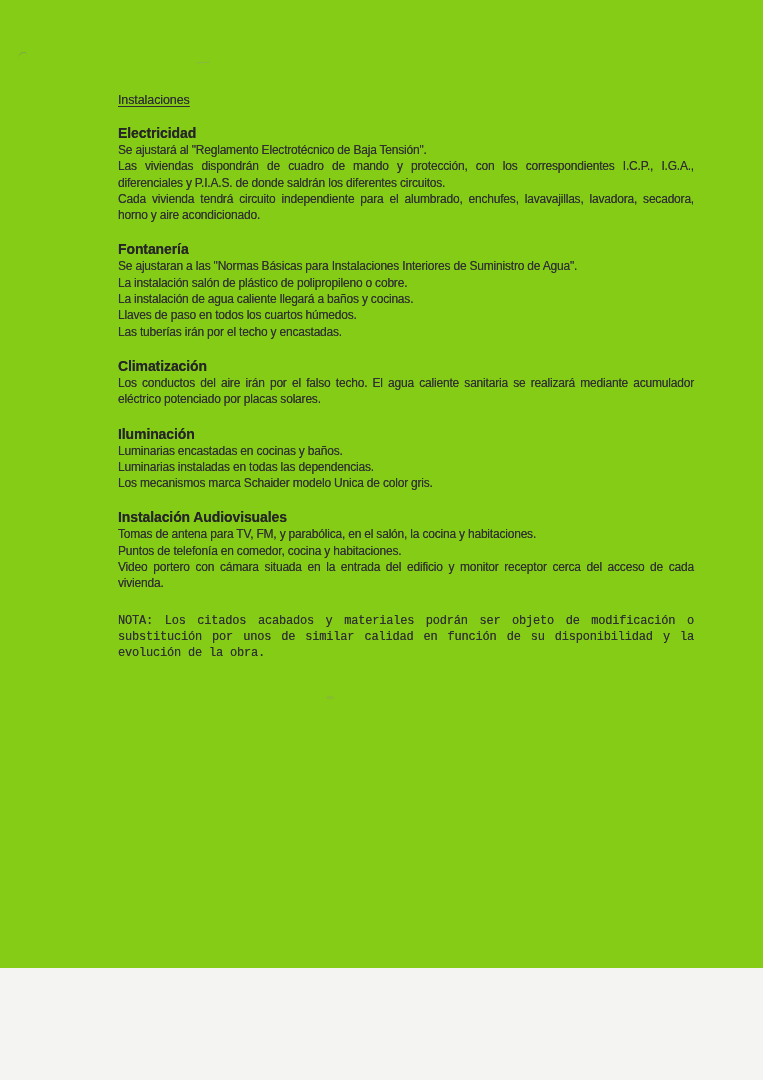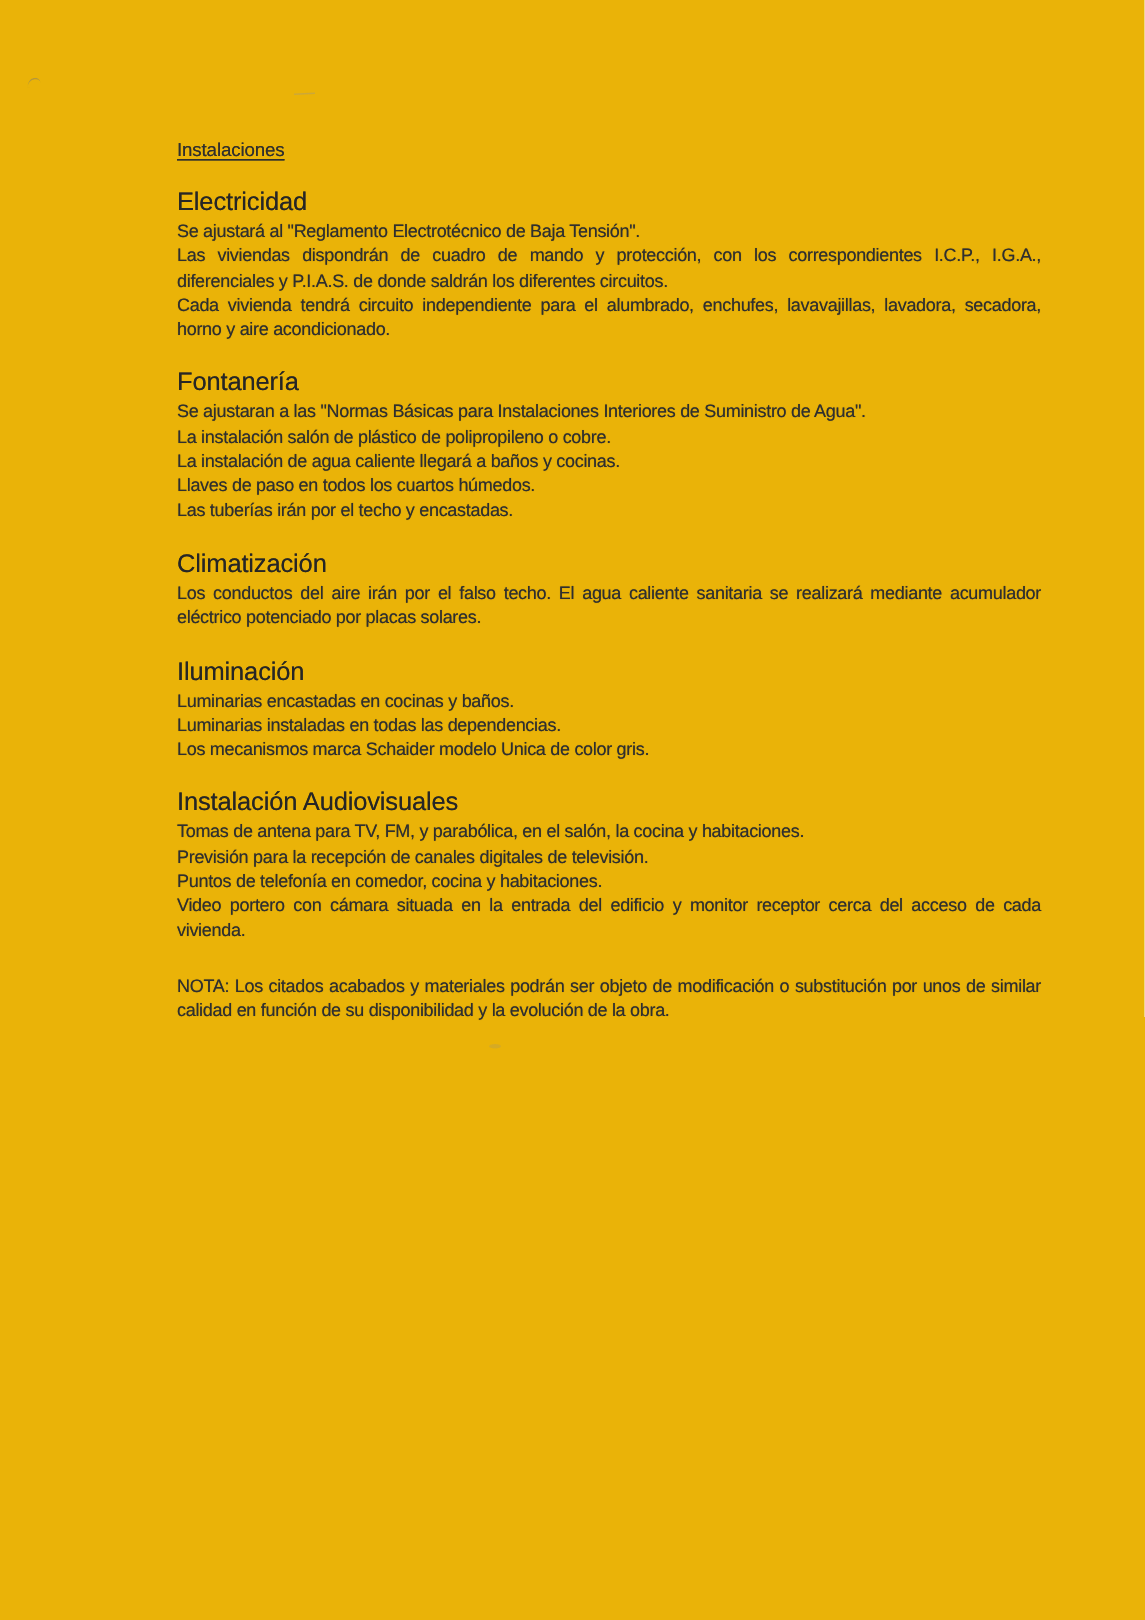--- a/index.html
+++ b/index.html
@@ -3,23 +3,23 @@
 <meta charset="utf-8">
 <style>
   html, body {
     margin: 0;
     padding: 0;
     background: #f4f4f2;
   }
   .page {
     position: relative;
     width: 763px;
-    height: 1080px;
+    height: 968px;
     margin: 0 auto;
-    background: #eab308;
+    background: #84cc16;
     overflow: hidden;
     font-family: "Liberation Sans", "DejaVu Sans", sans-serif;
     color: #2f2f2f;
   }
   .content {
     position: absolute;
     left: 118px;
     top: 93px;
     width: 576px;
   }
@@ -27,37 +27,38 @@
     font-size: 12.5px;
     font-weight: 400;
     text-decoration: underline;
     text-underline-offset: 2px;
     margin: 0 0 12px 0;
     letter-spacing: -0.1px;
     text-shadow: 0 0 0.4px rgba(45,45,45,0.75);
   }
   .doc-section { margin: 0; }
   .section-heading {
-    font-size: 17px;
-    font-weight: 400;
+    font-size: 14px;
+    font-weight: 700;
     margin: 18px 0 1px 0;
     letter-spacing: -0.1px;
     color: #262626;
     text-shadow: 0 0 0.4px rgba(40,40,40,0.75);
   }
   .para {
     margin: 0;
     font-size: 12px;
     line-height: 16.3px;
     text-align: justify;
     letter-spacing: -0.2px;
     text-shadow: 0 0 0.45px rgba(50,50,50,0.7);
   }
   .note {
     margin-top: 21px;
+    font-family: Liberation Mono, monospace;
   }
   
   .artifact {
     position: absolute;
     pointer-events: none;
   }
   .artifact-squiggle {
     left: 18px; top: 52px;
     width: 9px; height: 5px;
     border-top: 1px solid rgba(120,120,120,0.45);
@@ -109,21 +110,20 @@
         </section>
         <section class="doc-section">
           <div class="section-heading">Iluminación</div>
           <p class="para">Luminarias encastadas en cocinas y baños.</p>
           <p class="para">Luminarias instaladas en todas las dependencias.</p>
           <p class="para">Los mecanismos marca Schaider modelo Unica de  color gris.</p>
         </section>
         <section class="doc-section">
           <div class="section-heading">Instalación Audiovisuales</div>
           <p class="para">Tomas de antena para TV, FM, y parabólica, en el salón, la cocina y habitaciones.</p>
-          <p class="para">Previsión para la recepción de canales digitales de televisión.</p>
           <p class="para">Puntos de telefonía en comedor, cocina y habitaciones.</p>
           <p class="para">Video portero con cámara situada en la entrada del edificio y monitor receptor cerca del acceso de cada vivienda.</p>
         </section>
       </div>
 
     <p class="para note">NOTA: Los citados acabados y materiales podrán ser objeto de modificación o substitución por unos de similar calidad en función de su disponibilidad y la evolución de la obra.</p>
   </div>
 </div>
 
 </body></html>

